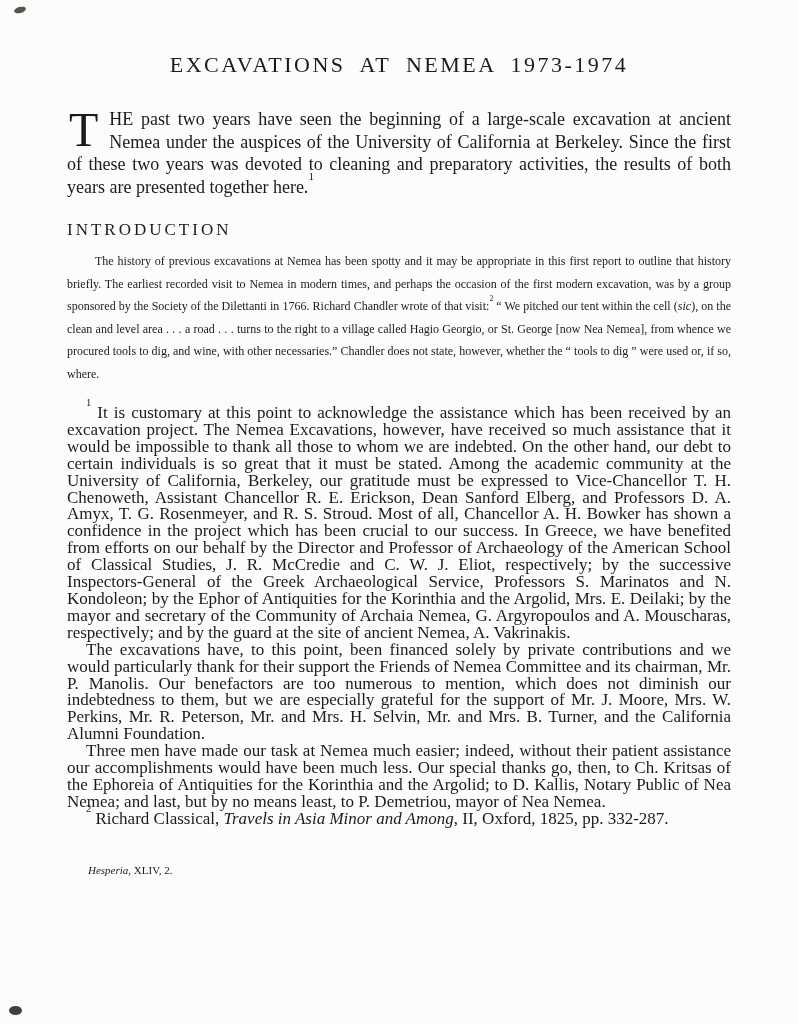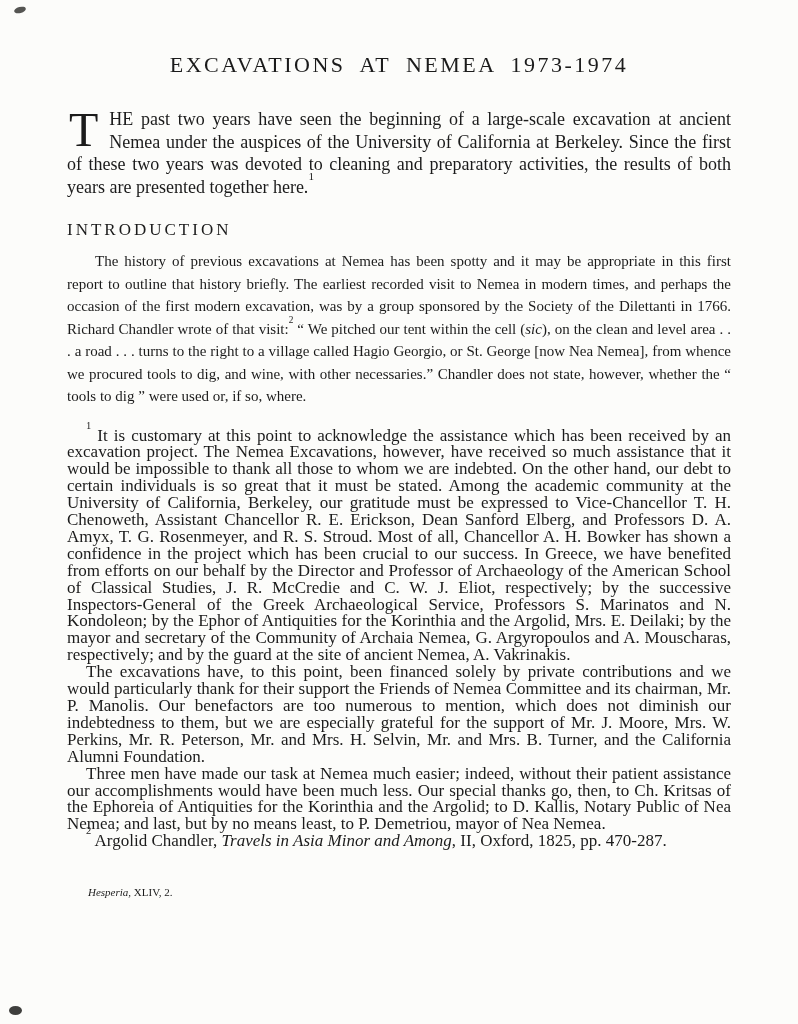--- a/index.html
+++ b/index.html
@@ -45,21 +45,21 @@
   .section-heading {
     text-align: left;
     font-weight: normal;
     margin-top: 22px;
     font-size: 17px;
     letter-spacing: 3px;
     line-height: 20px;
   }
   .body-para {
     margin-top: 10px;
-    font-size: 15px;
+    font-size: 12px;
     line-height: 22.5px;
     text-align: justify;
     text-indent: 28px;
   }
   .fnref {
     font-size: 0.62em;
     line-height: 0;
     position: relative;
     top: -0.5em;
   }
@@ -107,21 +107,21 @@
 
   <div class="footnotes">
     <p>
       <sup class="fnref">1</sup>
       <span>It is customary at this point to acknowledge the assistance which has been received by an excavation project. The Nemea Excavations, however, have received so much assistance that it would be impossible to thank all those to whom we are indebted. On the other hand, our debt to certain individuals is so great that it must be stated. Among the academic community at the University of California, Berkeley, our gratitude must be expressed to Vice-Chancellor T. H. Chenoweth, Assistant Chancellor R. E. Erickson, Dean Sanford Elberg, and Professors D. A. Amyx, T. G. Rosenmeyer, and R. S. Stroud. Most of all, Chancellor A. H. Bowker has shown a confidence in the project which has been crucial to our success. In Greece, we have benefited from efforts on our behalf by the Director and Professor of Archaeology of the American School of Classical Studies, J. R. McCredie and C. W. J. Eliot, respectively; by the successive Inspectors-General of the Greek Archaeological Service, Professors S. Marinatos and N. Kondoleon; by the Ephor of Antiquities for the Korinthia and the Argolid, Mrs. E. Deilaki; by the mayor and secretary of the Community of Archaia Nemea, G. Argyropoulos and A. Mouscharas, respectively; and by the guard at the site of ancient Nemea, A. Vakrinakis.</span>
     </p>
     <p><span>The excavations have, to this point, been financed solely by private contributions and we would particularly thank for their support the Friends of Nemea Committee and its chairman, Mr. P. Manolis. Our benefactors are too numerous to mention, which does not diminish our indebtedness to them, but we are especially grateful for the support of Mr. J. Moore, Mrs. W. Perkins, Mr. R. Peterson, Mr. and Mrs. H. Selvin, Mr. and Mrs. B. Turner, and the California Alumni Foundation.</span></p>
     <p><span>Three men have made our task at Nemea much easier; indeed, without their patient assistance our accomplishments would have been much less. Our special thanks go, then, to Ch. Kritsas of the Ephoreia of Antiquities for the Korinthia and the Argolid; to D. Kallis, Notary Public of Nea Nemea; and last, but by no means least, to P. Demetriou, mayor of Nea Nemea.</span></p>
     <p>
       <sup class="fnref">2</sup>
-      <span>Argolid Chandler, </span><i class="em">Travels in Asia Minor and Among</i><span>, II, Oxford, 1825, pp. 470-287.</span>
+      <span>Richard Classical, </span><i class="em">Travels in Asia Minor and Among</i><span>, II, Oxford, 1825, pp. 332-287.</span>
     </p>
   </div>
 
   <p class="footer">
     <i class="em">Hesperia,</i>
     <span>XLIV, 2.</span>
   </p>
 
 </div>
 

